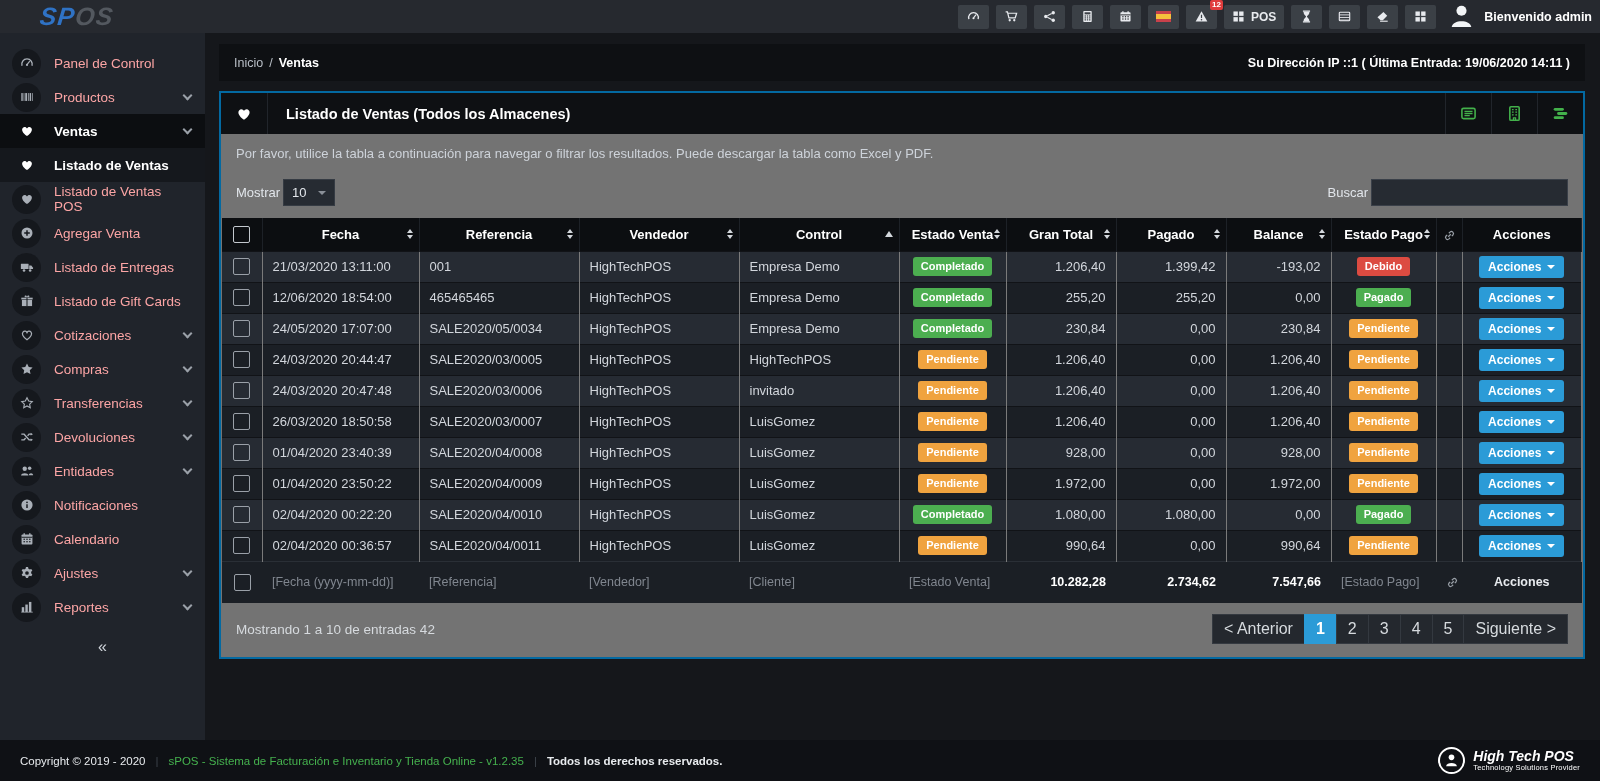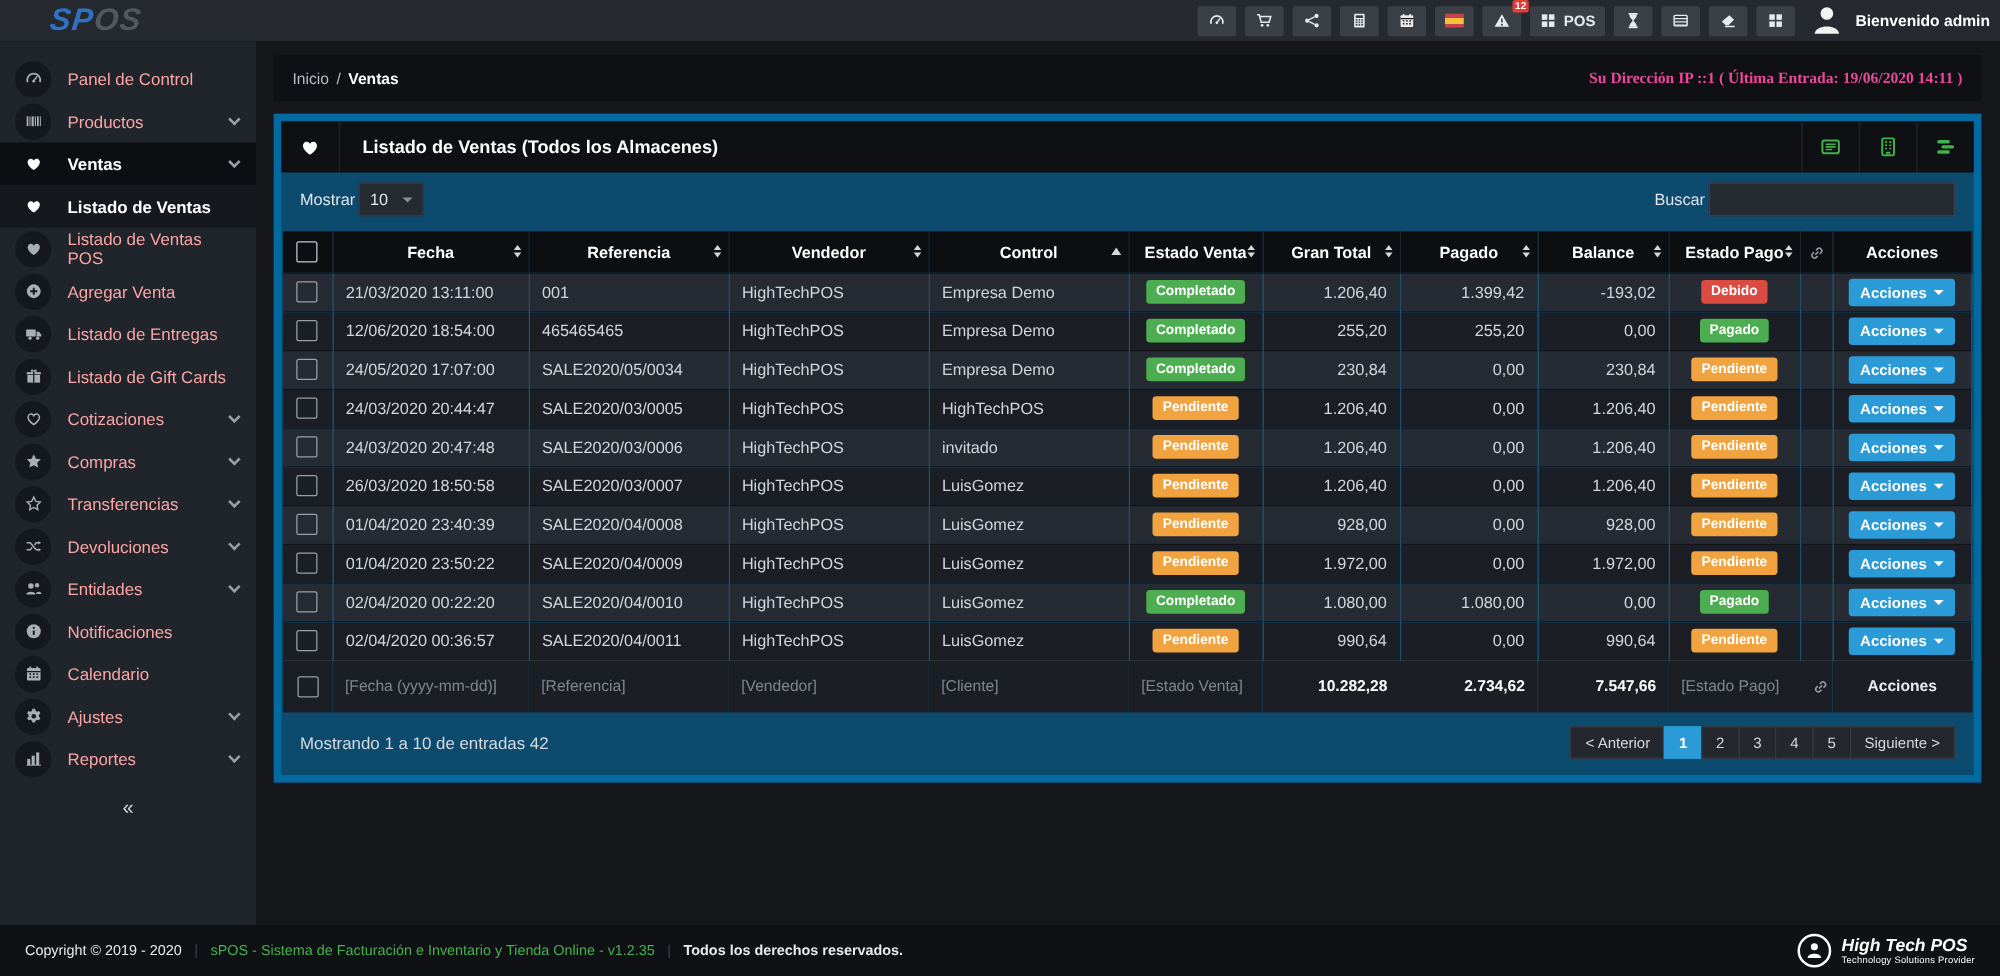--- a/index.html
+++ b/index.html
@@ -43,24 +43,24 @@
   .collapse-btn { text-align:center; color:#cfd4da; margin-top:14px; font-size:16px; cursor:pointer; }
 
   .main { flex:1; padding:11px 15px 0 14px; background:#15171b; min-width:0; }
 
   
   .breadcrumb-bar { height:37px; background:#0e1013; display:flex; align-items:center;
     justify-content:space-between; padding:0 15px; margin-bottom:10px; font-size:12.5px; }
   .bc-left { color:#b9bfc7; display:flex; gap:6px; }
   .bc-home { cursor:pointer; }
   .bc-cur { color:#fff; font-weight:bold; }
-  .bc-right { color:#ec4899; font-weight:bold; font-size:12.5px;font-family:Liberation Serif, serif; }
+  .bc-right { color:#ffffff; font-weight:bold; font-size:12.5px; }
 
   
-  .panel { background:#0c4a6e; border:6px solid #0369a1; }
+  .panel { background:#737373; border:2px solid #0369a1; }
   .panel-head { height:41px; background:#0e1013; display:flex; align-items:stretch; }
   .ph-icon { width:47px; display:flex; align-items:center; justify-content:center; color:#fff;
     border-right:1px solid #21252b; }
   .ph-icon svg { width:16px; height:16px; }
   .ph-title { flex:1; display:flex; align-items:center; padding-left:18px; color:#fff;
     font-weight:bold; font-size:14.5px; }
   .ph-tool { width:46px; border-left:1px solid #21252b; display:flex; align-items:center;
     justify-content:center; color:#43b14b; cursor:pointer; }
   .ph-tool svg { width:17px; height:17px; }
 
@@ -104,21 +104,21 @@
   .c-link svg { width:13px; height:13px; vertical-align:middle; }
   tfoot td { height:42px; background:#1b1f25; border-top:1px solid #2a2f36; padding:0 10px;
     color:#80868f; font-size:12.5px; white-space:nowrap; overflow:hidden; }
   tfoot td.tot { color:#fff; font-weight:bold; text-align:right; }
   tfoot td.ft-act { color:#e8ebef; font-weight:bold; text-align:center; }
 
   .table-bottom { display:flex; justify-content:space-between; align-items:center;
     padding:11px 15px 13px; color:#d6dade; font-size:13.5px; }
   .pagination { display:flex; }
   .pg-btn { border:1px solid #343940; background:#24282e; color:#d6dade; padding:5px 11px;
-    font-size:12px; margin-left:-1px; cursor:pointer; white-space:nowrap; }
+    font-size:16px; margin-left:-1px; cursor:pointer; white-space:nowrap; }
   .pg-btn.active { background:#2b9bd7; border-color:#2b9bd7; color:#fff; font-weight:bold; }
 
   
   .page-footer { height:41px; background:#0f1115; display:flex; align-items:center;
     justify-content:space-between; padding:0 20px; flex:0 0 auto; }
   .pf-left { display:flex; align-items:center; gap:10px; font-size:11.5px; color:#e8ebee; }
   .pf-sep { color:#3d434b; }
   .pf-app { color:#45b14e; }
   .pf-rights { font-weight:bold; }
   .ht-logo { display:flex; align-items:center; gap:8px; color:#fff; }
@@ -524,20 +524,21 @@
                       <rect x="1.6" y="2.8" width="9.6" height="2.6" rx="1.3"></rect>
                       <rect x="4.8" y="6.7" width="9.6" height="2.6" rx="1.3"></rect>
                       <rect x="1.6" y="10.6" width="9.6" height="2.6" rx="1.3"></rect>
                     </g>
                   </svg>
                 </span>
               </div>
             </div>
         </div>
 
+        <div class="panel-desc">Por favor, utilice la tabla a continuación para navegar o filtrar los resultados. Puede descargar la tabla como Excel y PDF.</div>
 
         <div class="panel-controls">
           <div class="show-group">
             <span>Mostrar</span>
             <div class="select">
               <span>10</span>
               <i class="sel-caret"></i>
             </div>
           </div>
           <div class="search-group">

